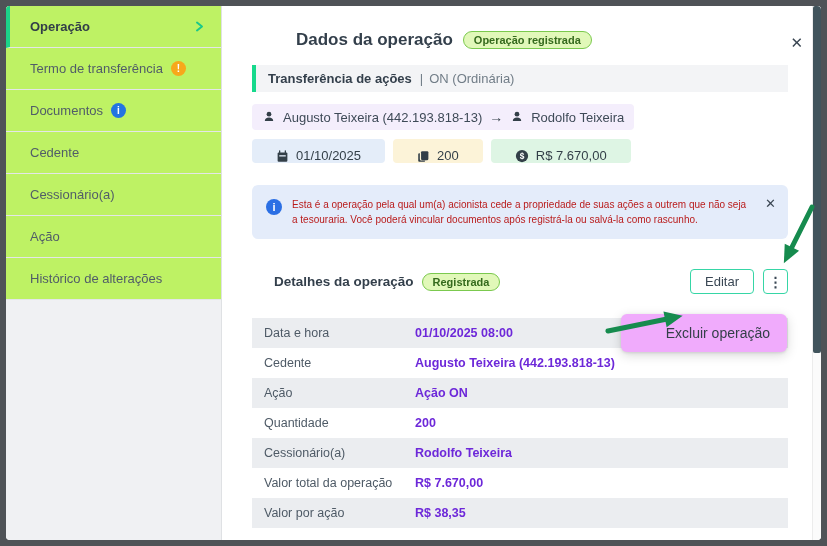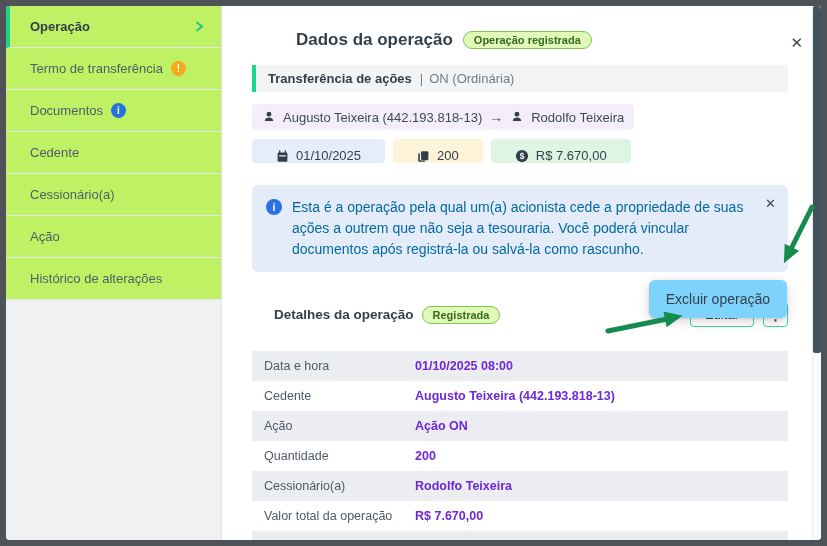--- a/index.html
+++ b/index.html
@@ -78,21 +78,21 @@
     margin-top: 22px; width: 536px; position: relative;
     background: #e4ecfa; border-radius: 6px;
     padding: 12px 36px 12px 14px; display: flex; gap: 10px;
   }
   .info-dot {
     flex-shrink: 0; width: 16px; height: 16px; border-radius: 50%;
     background: #2b6fe4; color: #fff; font-size: 11px; font-weight: bold;
     font-style: normal; display: flex; align-items: center; justify-content: center;
     margin-top: 2px;
   }
-  .alert p { font-size: 14px; line-height: 1.5; color: #0369a1; max-width: 470px; }
+  .alert p { font-size: 10px; line-height: 1.5; color: #b91c1c; max-width: 470px; }
   .alert-close {
     position: absolute; top: 11px; right: 12px;
     background: none; border: none; font-size: 13px; color: #3a4652; cursor: pointer;
   }
   .details-row {
     margin-top: 30px; width: 536px;
     display: flex; align-items: center; justify-content: space-between;
   }
   .details-left { display: flex; align-items: center; margin-left: 22px; }
   h2 { font-size: 13.5px; font-weight: bold; color: #333f4b; }
@@ -103,23 +103,24 @@
     border: 1.5px solid #36d6a6; border-radius: 4px;
     color: #3a4754; font-size: 13px; font-family: inherit; cursor: pointer;
   }
   .btn-kebab {
     width: 25px; height: 25px; background: #fff;
     border: 1.5px solid #36d6a6; border-radius: 4px;
     color: #3a4754; font-size: 14px; font-weight: bold; line-height: 1;
     display: flex; align-items: center; justify-content: center; cursor: pointer;
   }
   .dropdown {
-    position: absolute; top: 274px; right: 34px; z-index: 5;
-    background: #7dd3fc; border-radius: 6px;
+    position: absolute; top: 308px; right: 34px; z-index: 5;
+    background: #f0abfc; border-radius: 6px;
     box-shadow: 0 3px 12px rgba(0,0,0,.16), 0 1px 3px rgba(0,0,0,.1);
+    padding-left: 28px;
   }
   .dropdown-item { padding: 11px 17px; font-size: 14px; color: #333f48; white-space: nowrap; cursor: pointer; }
   .table { margin-top: 24px; width: 536px; }
   .trow {
     height: 30px; display: flex; align-items: center;
     padding: 0 12px; font-size: 12.5px;
   }
   .trow:nth-child(odd) { background: #ebedf0; }
   .tlabel { width: 151px; flex-shrink: 0; color: #4e5a66; }
   .tvalue { color: #6d28d9; font-weight: bold; }

